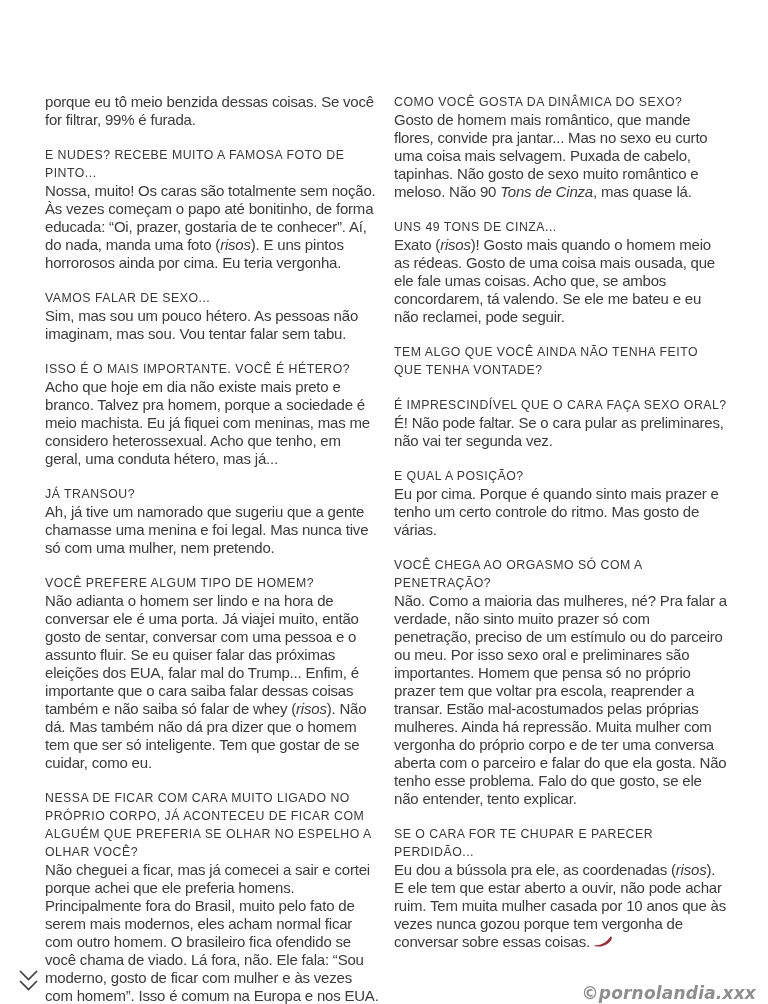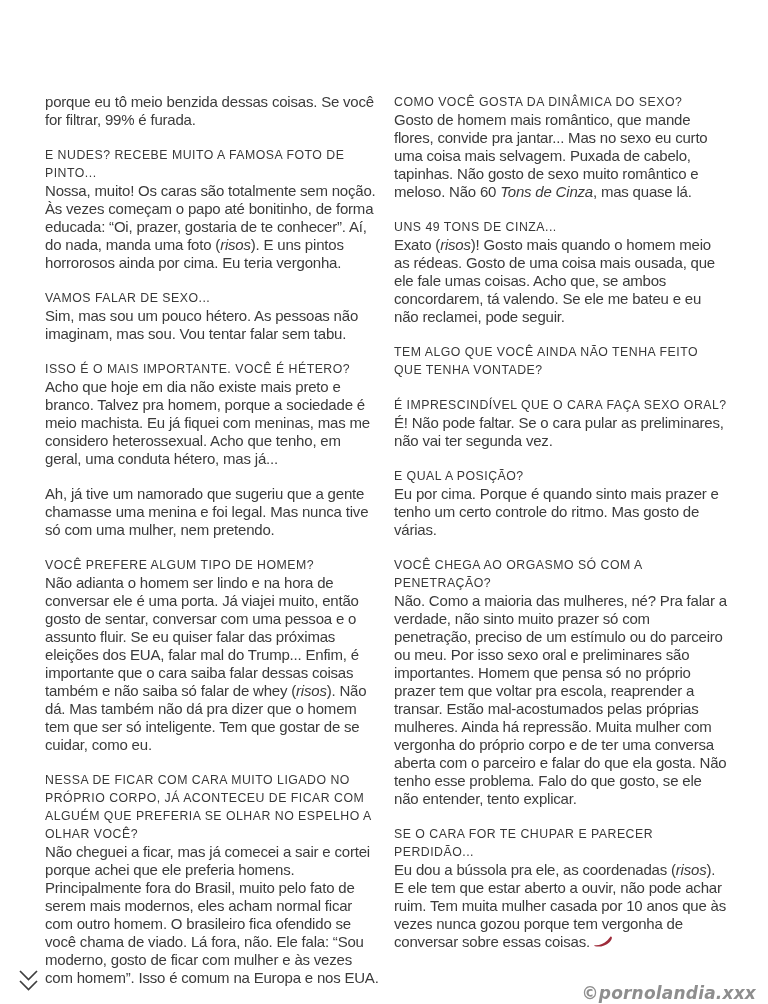--- a/index.html
+++ b/index.html
@@ -80,35 +80,36 @@
       </section>
       <section class="qa">
         <h2 class="q">VAMOS FALAR DE SEXO...</h2>
         <p class="a"><span>Sim, mas sou um pouco hétero. As pessoas não imaginam, mas sou. Vou tentar falar sem tabu.</span></p>
       </section>
       <section class="qa">
         <h2 class="q">ISSO É O MAIS IMPORTANTE. VOCÊ É HÉTERO?</h2>
         <p class="a"><span>Acho que hoje em dia não existe mais preto e branco. Talvez pra homem, porque a sociedade é meio machista. Eu já fiquei com meninas, mas me considero heterossexual. Acho que tenho, em geral, uma conduta hétero, mas já...</span></p>
       </section>
       <section class="qa">
+        <h2 class="q">JÁ TRANSOU?</h2>
         <p class="a"><span>Ah, já tive um namorado que sugeriu que a gente chamasse uma menina e foi legal. Mas nunca tive só com uma mulher, nem pretendo.</span></p>
       </section>
       <section class="qa">
         <h2 class="q">VOCÊ PREFERE ALGUM TIPO DE HOMEM?</h2>
         <p class="a"><span>Não adianta o homem ser lindo e na hora de conversar ele é uma porta. Já viajei muito, então gosto de sentar, conversar com uma pessoa e o assunto fluir. Se eu quiser falar das próximas eleições dos EUA, falar mal do Trump... Enfim, é importante que o cara saiba falar dessas coisas também e não saiba só falar de whey (</span><em>risos</em><span>). Não dá. Mas também não dá pra dizer que o homem tem que ser só inteligente. Tem que gostar de se cuidar, como eu.</span></p>
       </section>
       <section class="qa">
         <h2 class="q">NESSA DE FICAR COM CARA MUITO LIGADO NO PRÓPRIO CORPO, JÁ ACONTECEU DE FICAR COM ALGUÉM QUE PREFERIA SE OLHAR NO ESPELHO A OLHAR VOCÊ?</h2>
         <p class="a"><span>Não cheguei a ficar, mas já comecei a sair e cortei porque achei que ele preferia homens. Principalmente fora do Brasil, muito pelo fato de serem mais modernos, eles acham normal ficar com outro homem. O brasileiro fica ofendido se você chama de viado. Lá fora, não. Ele fala: “Sou moderno, gosto de ficar com mulher e às vezes com homem”. Isso é comum na Europa e nos EUA.</span></p>
       </section>
     </div>
   <div class="col col-right" id="col-right">
       <section class="qa">
         <h2 class="q">COMO VOCÊ GOSTA DA DINÂMICA DO SEXO?</h2>
-        <p class="a"><span>Gosto de homem mais romântico, que mande flores, convide pra jantar... Mas no sexo eu curto uma coisa mais selvagem. Puxada de cabelo, tapinhas. Não gosto de sexo muito romântico e meloso. Não 60 </span><em>Tons de Cinza</em><span>, mas quase lá.</span></p>
+        <p class="a"><span>Gosto de homem mais romântico, que mande flores, convide pra jantar... Mas no sexo eu curto uma coisa mais selvagem. Puxada de cabelo, tapinhas. Não gosto de sexo muito romântico e meloso. Não 90 </span><em>Tons de Cinza</em><span>, mas quase lá.</span></p>
       </section>
       <section class="qa">
         <h2 class="q">UNS 49 TONS DE CINZA...</h2>
         <p class="a"><span>Exato (</span><em>risos</em><span>)! Gosto mais quando o homem meio as rédeas. Gosto de uma coisa mais ousada, que ele fale umas coisas. Acho que, se ambos concordarem, tá valendo. Se ele me bateu e eu não reclamei, pode seguir.</span></p>
       </section>
       <section class="qa">
         <h2 class="q">TEM ALGO QUE VOCÊ AINDA NÃO TENHA FEITO QUE TENHA VONTADE?</h2>
       </section>
       <section class="qa">
         <h2 class="q">É IMPRESCINDÍVEL QUE O CARA FAÇA SEXO ORAL?</h2>

